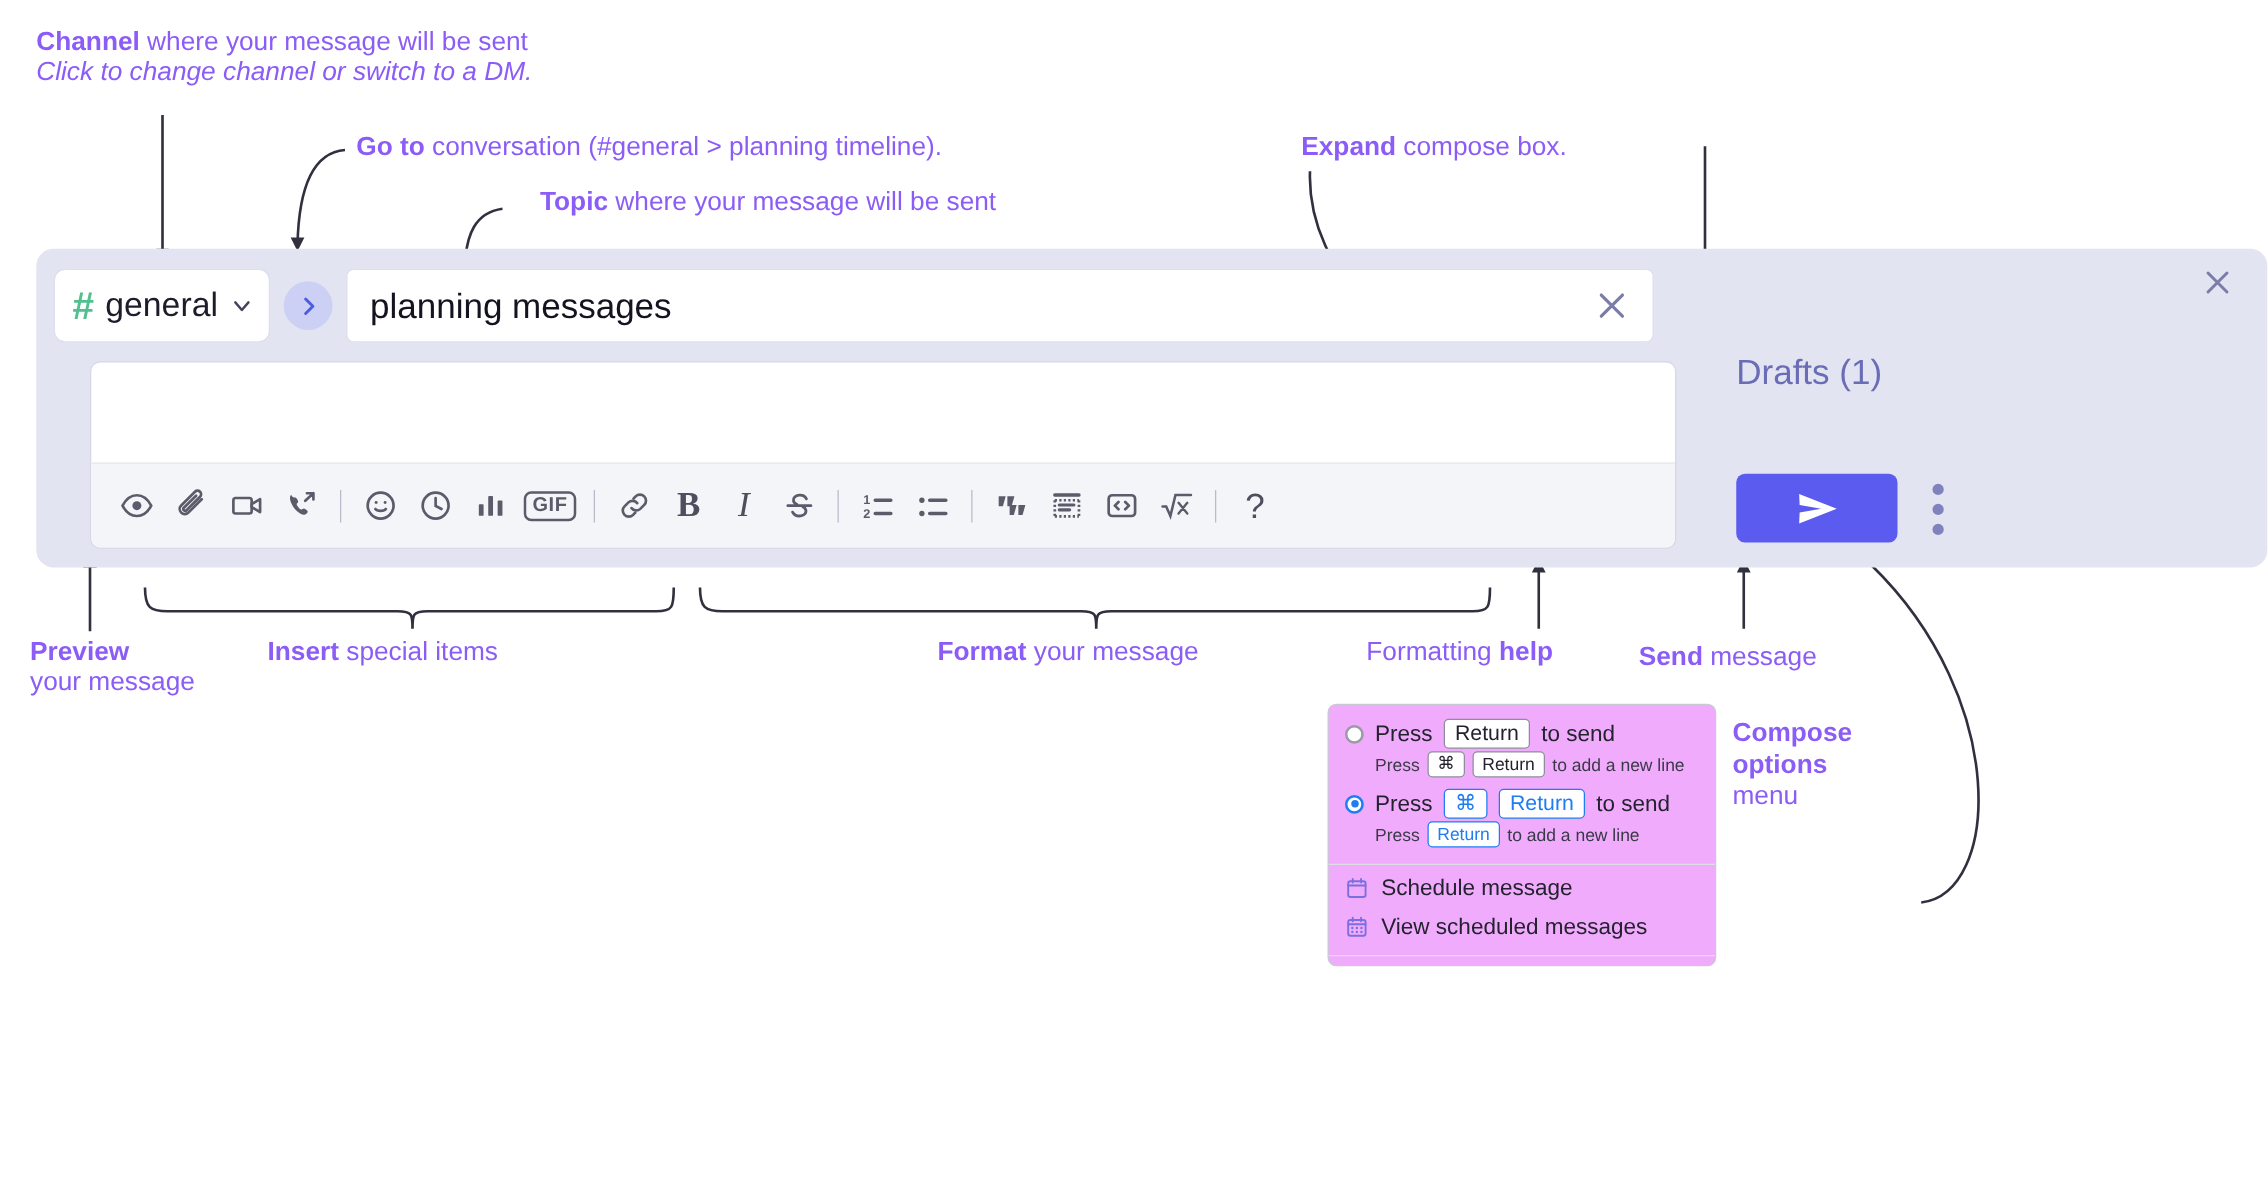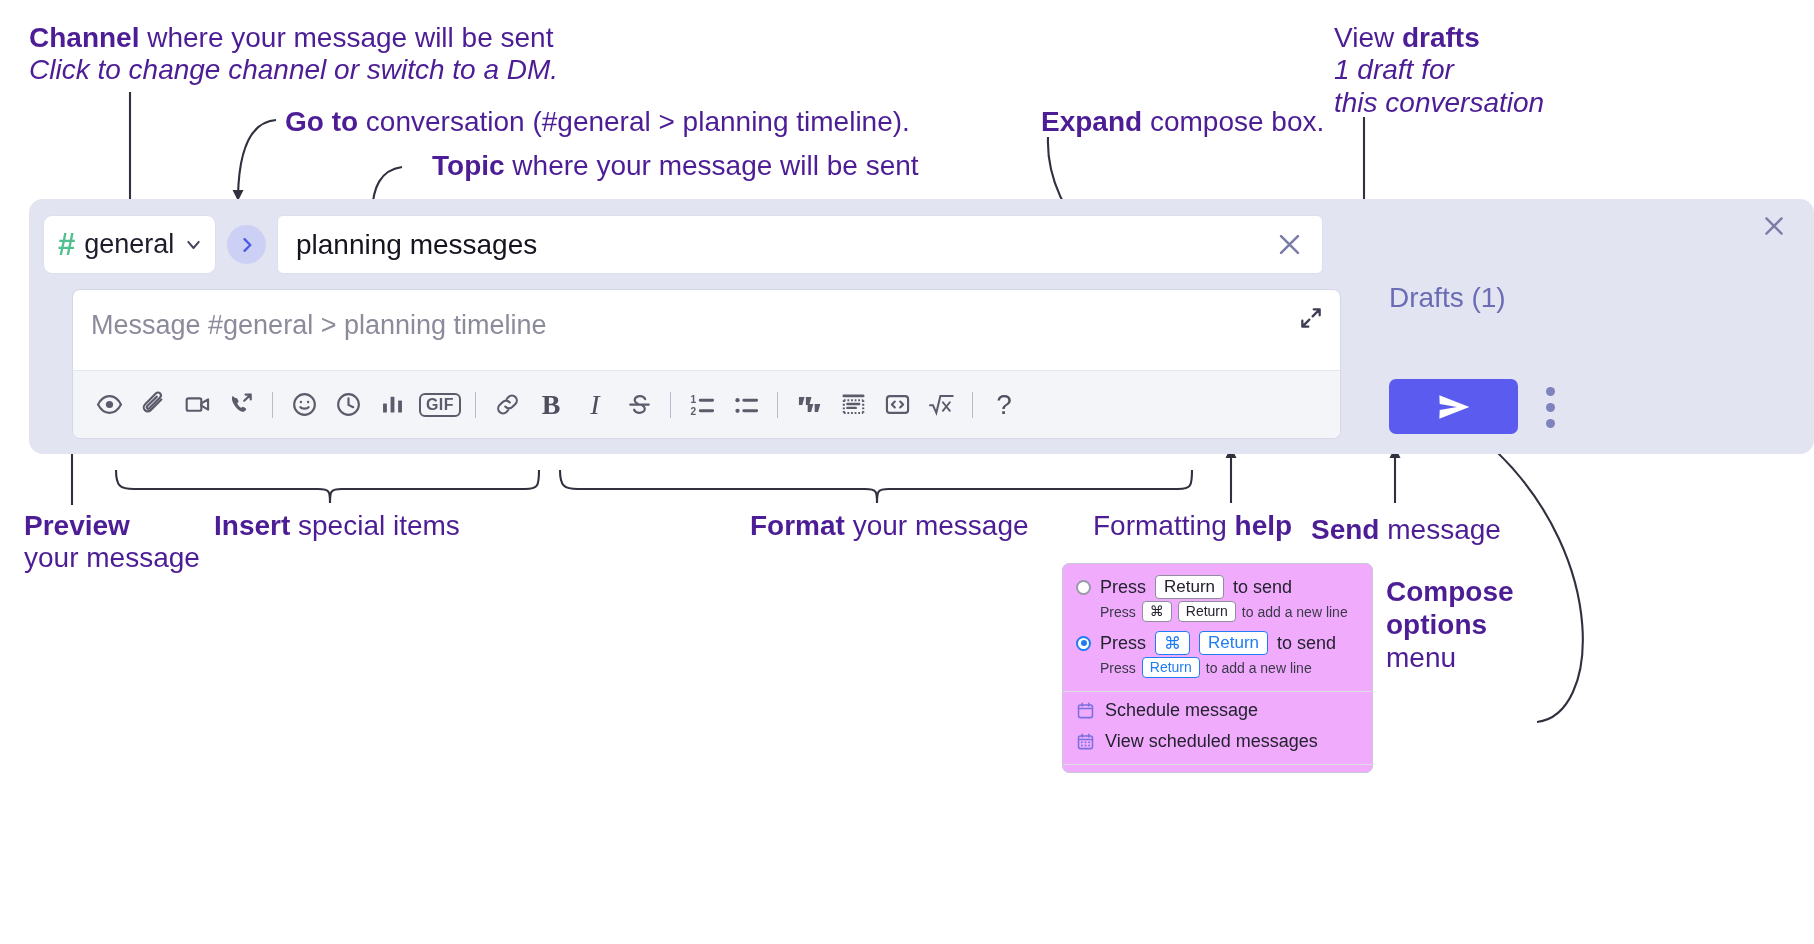--- a/index.html
+++ b/index.html
@@ -8,21 +8,21 @@
     width:1814px; height:944px;
     background:#ffffff;
     font-family:"Liberation Sans", sans-serif;
     color:#1d1c2b;
     position:relative;
     overflow:hidden;
   }
   .stage { position:absolute; inset:0; }
 
   
-  .anno { position:absolute; font-size:28px; line-height:1.16; color:#4c1d95; white-space:nowrap; }
+  .anno { position:absolute; font-size:21px; line-height:1.16; color:#8b5cf6; white-space:nowrap; }
   .anno b { font-weight:700; }
   .anno i { font-style:italic;margin-top:36px; }
 
   
   .overlay { position:absolute; inset:0; pointer-events:none; }
 
   
   .compose-panel {
     position:absolute; left:29px; top:199px; width:1785px; height:255px;
     background:#e3e4f1; border-radius:14px;
@@ -158,25 +158,20 @@
   </div>
 
   <div class="anno" style="left:400px; top:150px;margin-left:32px;">
     <b>Topic</b><span> where your message will be sent</span>
   </div>
 
   <div class="anno" style="left:1041px; top:106px;">
     <b>Expand</b><span> compose box.</span>
   </div>
 
-  <div class="anno" style="left:1334px; top:22px;">
-    <div><span>View </span><b>drafts</b></div>
-    <div><i>1 draft for</i></div>
-    <div><i>this conversation</i></div>
-  </div>
 
   <div class="anno" style="left:24px; top:510px;">
     <div><b>Preview</b></div>
     <div><span>your message</span></div>
   </div>
 
   <div class="anno" style="left:214px; top:510px;">
     <b>Insert</b><span> special items</span>
   </div>
 
@@ -270,29 +265,20 @@
         <span class="topic-value">planning messages</span>
         <span class="topic-clear">
           <svg viewBox="0 0 24 24" fill="none" stroke="currentColor" stroke-width="2.1" stroke-linecap="round">
             <path d="M5 5 L19 19 M19 5 L5 19"></path>
           </svg>
         </span>
       </div>
     </div>
 
     <div class="editor-card">
-      <div class="editor-area">
-        <div class="msg-placeholder">Message #general &gt; planning timeline</div>
-        <div class="expand-btn">
-          <svg viewBox="0 0 24 24" fill="none" stroke="currentColor" stroke-width="2.1" stroke-linecap="round" stroke-linejoin="round">
-            <path d="M20 4 L13.5 10.5 M20 4 L14.5 4 M20 4 L20 9.5"></path>
-            <path d="M4 20 L10.5 13.5 M4 20 L9.5 20 M4 20 L4 14.5"></path>
-          </svg>
-        </div>
-      </div>
 
       <div class="toolbar">
         <div class="tb">
           <svg viewBox="0 0 24 24" fill="none" stroke="currentColor" stroke-width="1.9">
             <path d="M1.8 12 C4.5 6.8 8.2 4.6 12 4.6 C15.8 4.6 19.5 6.8 22.2 12 C19.5 17.2 15.8 19.4 12 19.4 C8.2 19.4 4.5 17.2 1.8 12 Z"></path>
             <circle cx="12" cy="12" r="3.2" fill="currentColor" stroke="none"></circle>
           </svg>
         </div>
         <div class="tb">
           <svg viewBox="0 0 24 24" fill="none" stroke="currentColor" stroke-width="1.9" stroke-linecap="round">

